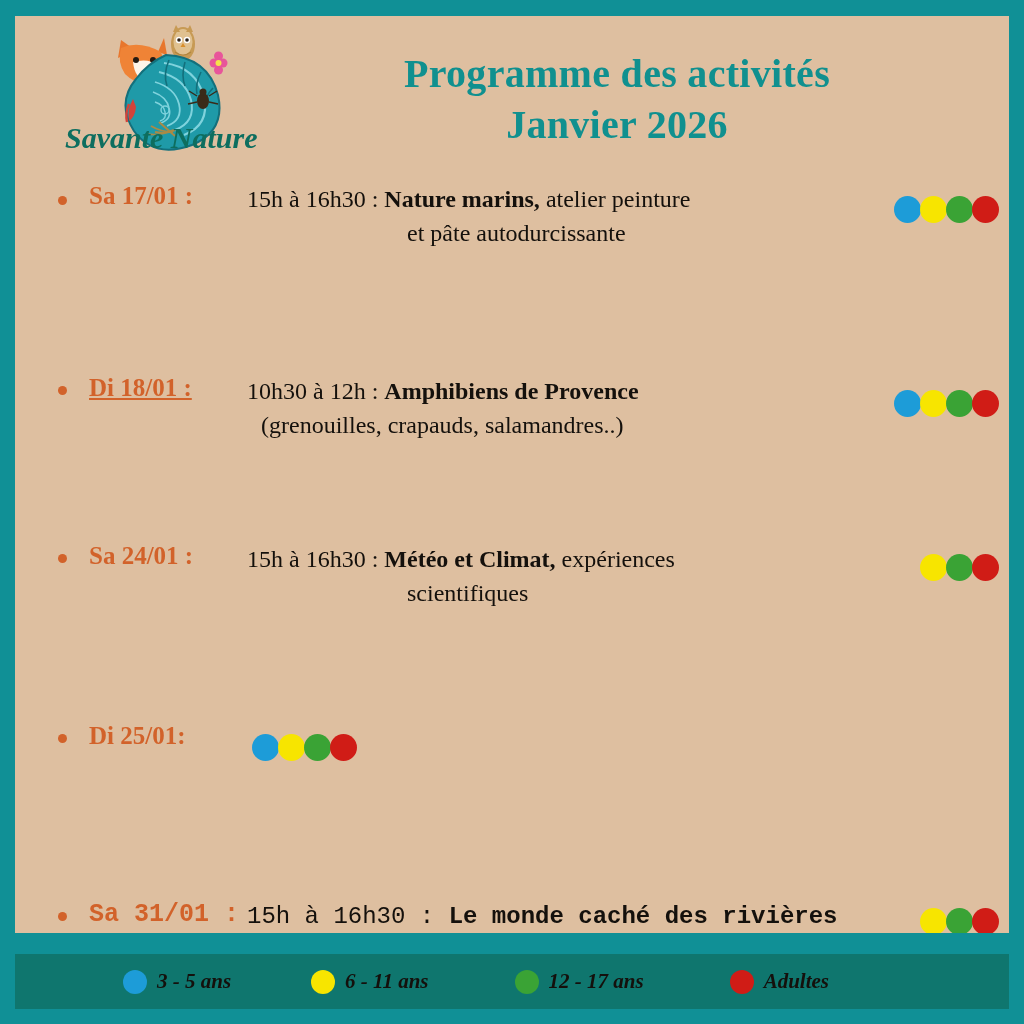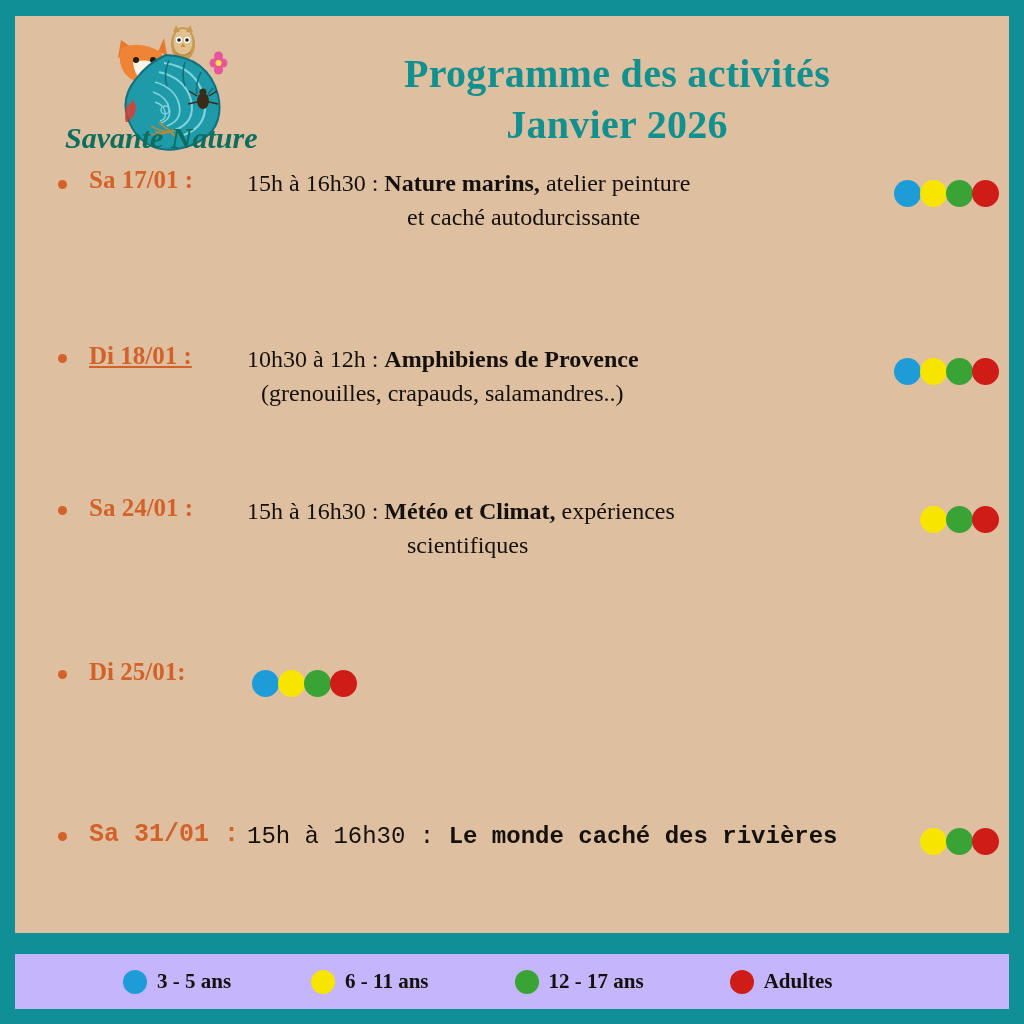--- a/index.html
+++ b/index.html
@@ -68,20 +68,21 @@
   .rows {
     position: relative;
     padding: 0 0 0 0;
   }
 
   .row {
     position: relative;
     display: flex;
     align-items: flex-start;
     height: 164px;
+    margin-top: 16px;
   }
 
   .row-inner {
     display: flex;
     align-items: flex-start;
     width: 100%;
   }
 
   .bullet-cell {
     width: 52px;
@@ -166,26 +167,27 @@
 
   .row[data-row="4"] .dots-cell { padding-top: 8px; }
   .row[data-row="4"] .date-cell { padding-top: 0; }
   .row[data-row="4"] .desc-cell { padding-top: 0; }
   .row[data-row="4"] .bullet-cell { padding-top: 12px; }
 
   
   .legend-panel {
     flex: 1 1 auto;
     margin-top: 9px;
-    background: #c4b5fd;
+    background: #0f766e;
     border: 6px solid #109096;
     display: flex;
     align-items: center;
     justify-content: flex-start;
     padding-left: 108px;
+    font-style: italic;
   }
 
   .legend-item {
     display: flex;
     align-items: center;
     font-size: 21px;
     font-weight: bold;
     color: #14100c;
     white-space: nowrap;
   }
@@ -290,21 +292,21 @@
 
     <div class="rows" id="rows">
         <div class="row" data-row="0">
           <div class="row-inner">
             <div class="bullet-cell">
               <span class="bullet"></span>
             </div>
             <div class="date-cell">Sa 17/01 :</div>
             <div class="desc-cell">
               <span class="desc-line1"><span class="desc-time">15h à 16h30 : </span><span class="desc-title">Nature marins,</span><span class="desc-rest"> atelier peinture</span></span>
-              <span class="desc-line2">et caché autodurcissante</span>
+              <span class="desc-line2">et pâte autodurcissante</span>
             </div>
             <div class="dots-cell">
               <span class="dot" style="background: rgb(29, 156, 216);"></span>
               <span class="dot" style="background: rgb(247, 229, 0);"></span>
               <span class="dot" style="background: rgb(58, 163, 53);"></span>
               <span class="dot" style="background: rgb(208, 28, 22);"></span>
             </div>
           </div>
         </div>
         <div class="row" data-row="1">

